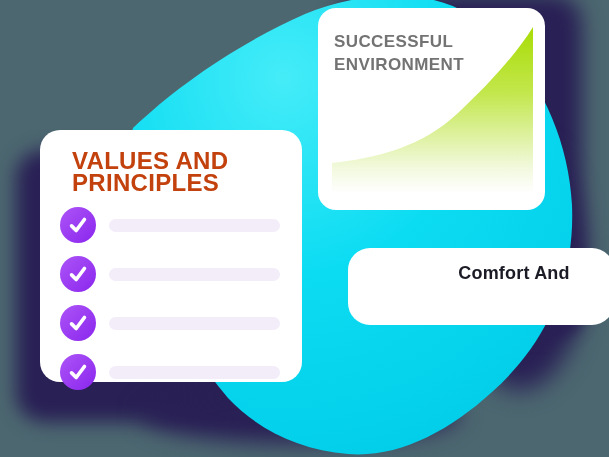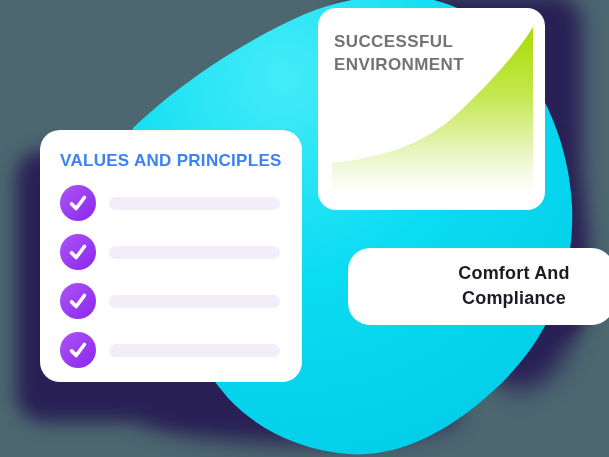--- a/index.html
+++ b/index.html
@@ -14,22 +14,22 @@
   .sh-env{left:336px; top:-6px; width:246px; height:336px; border-radius:30px; filter:blur(10px);}
   .sh-right{left:455px; top:140px; width:130px; height:250px; border-radius:50%; filter:blur(12px);}
   .sh-bottom{left:140px; top:385px; width:320px; height:58px; border-radius:50%; filter:blur(11px);}
   .sh-comfort{left:356px; top:254px; width:226px; height:82px; border-radius:26px; filter:blur(8px);}
   
   .blob-svg{position:absolute; left:0; top:0;}
   
   .card{position:absolute; background:#ffffff; box-sizing:border-box;}
   .card-values{left:40px; top:130px; width:262px; height:252px; border-radius:20px; padding:18px 20px 0 20px;}
   .card-values h2{
-    margin:2px 0 12px 0; font-size:17px; font-weight:800; letter-spacing:.3px;
-    color:#3b82f6; line-height:22px;
+    margin:2px 0 12px 12px; font-size:24px; font-weight:800; letter-spacing:.3px;
+    color:#c2410c; line-height:22px;
   }
   .row{display:flex; align-items:center; margin-top:13px;}
   .check{
     width:36px; height:36px; border-radius:50%; flex:0 0 36px;
     background:linear-gradient(135deg,#A950F6 10%,#8C28EE 95%);
     display:flex; align-items:center; justify-content:center;
   }
   .bar{height:13px; border-radius:7px; background:#F3EDFA; flex:1; margin-left:13px; margin-right:2px;}
   .card-env{left:318px; top:8px; width:227px; height:202px; border-radius:18px;}
   .card-env h2{
@@ -122,16 +122,16 @@
           <stop offset="85%" stop-color="#F2F9DE"></stop>
           <stop offset="100%" stop-color="#FFFFFF"></stop>
         </linearGradient>
       </defs>
       <path fill="url(#limeGrad)" d="M0,138 C 45,133 90,122 126,88 C 158,58 185,28 201,2 L201,168 L0,168 Z"></path>
     </svg>
   </div>
 
   <div class="card card-comfort">
     <h2><span>Comfort And</span><br>
-    <span>Compliance</span></h2>
+    </h2>
   </div>
 
 </div>
 
 </body></html>

